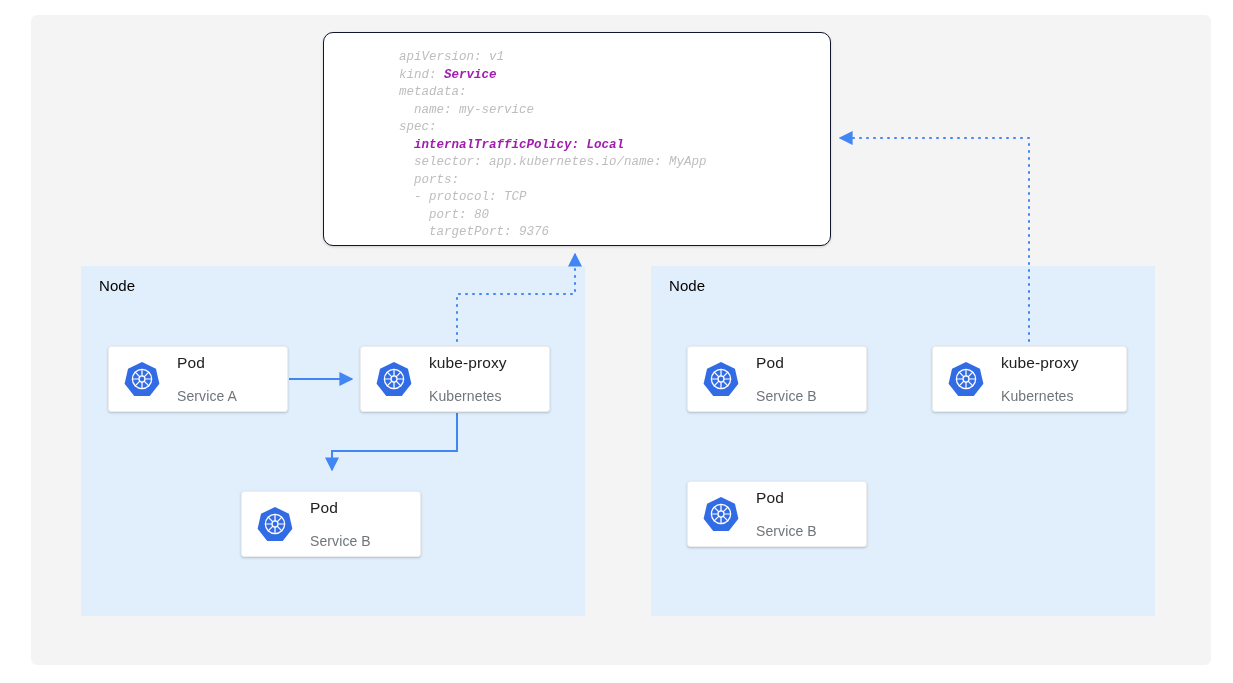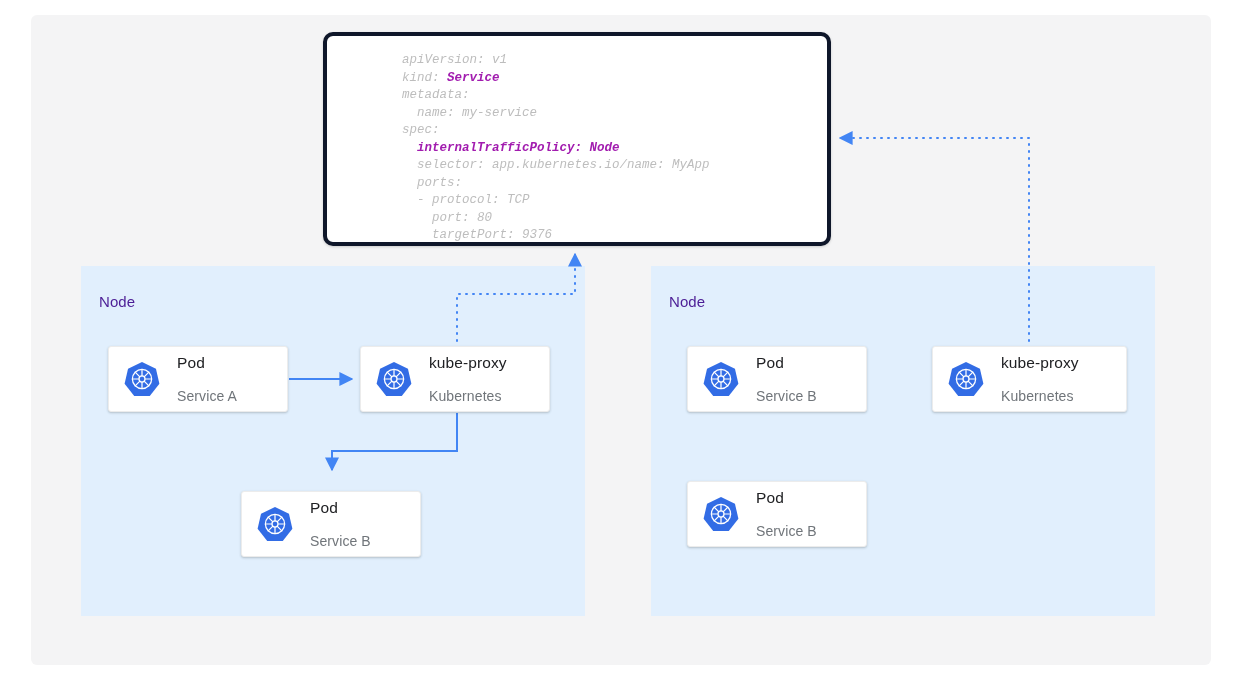--- a/index.html
+++ b/index.html
@@ -31,34 +31,34 @@
   
   .node-panel {
     position: absolute;
     background: #e1effd;
   }
   .node-panel.left  { left: 81px;  top: 266px; width: 504px; height: 350px; }
   .node-panel.right { left: 651px; top: 266px; width: 504px; height: 350px; }
   .node-label {
     position: absolute;
     left: 18px;
-    top: 27px;
+    top: 11px;
     font-size: 15px;
-    color: #4c1d95;
+    color: #000000;
     letter-spacing: .1px;
   }
   
   .yaml-card {
     position: absolute;
     left: 323px;
     top: 32px;
     width: 508px;
     height: 214px;
     background: #ffffff;
-    border: 4px solid #0f172a;
+    border: 1px solid #0f172a;
     border-radius: 10px;
     box-shadow: 0 1px 3px rgba(60,64,67,.14), 0 1px 2px rgba(60,64,67,.08);
     box-sizing: border-box;
     overflow: hidden;
   }
   .yaml-text {
     position: absolute;
     left: 75px;
     top: 16px;
     font-family: "Liberation Mono", "DejaVu Sans Mono", monospace;
@@ -152,21 +152,21 @@
 
     <path d="M 1029 341 L 1029 138 L 840 138" stroke="#4285f4" stroke-width="2" fill="none" stroke-dasharray="1 6" stroke-linecap="round" marker-end="url(#arrow-dotted)"></path>
   </svg>
 
   <div class="yaml-card">
     <div class="yaml-text" id="yaml-out">apiVersion: v1
 kind: <b>Service</b>
 metadata:
   name: my-service
 spec:
-  <b>internalTrafficPolicy: Node</b>
+  <b>internalTrafficPolicy: Local</b>
   selector: app.kubernetes.io/name: MyApp
   ports:
   - protocol: TCP
     port: 80
     targetPort: 9376</div>
   </div>
 
   <div class="card pod-a">
     <span class="k8s-icon">
       <svg viewBox="0 0 64 64" width="38" height="38">

